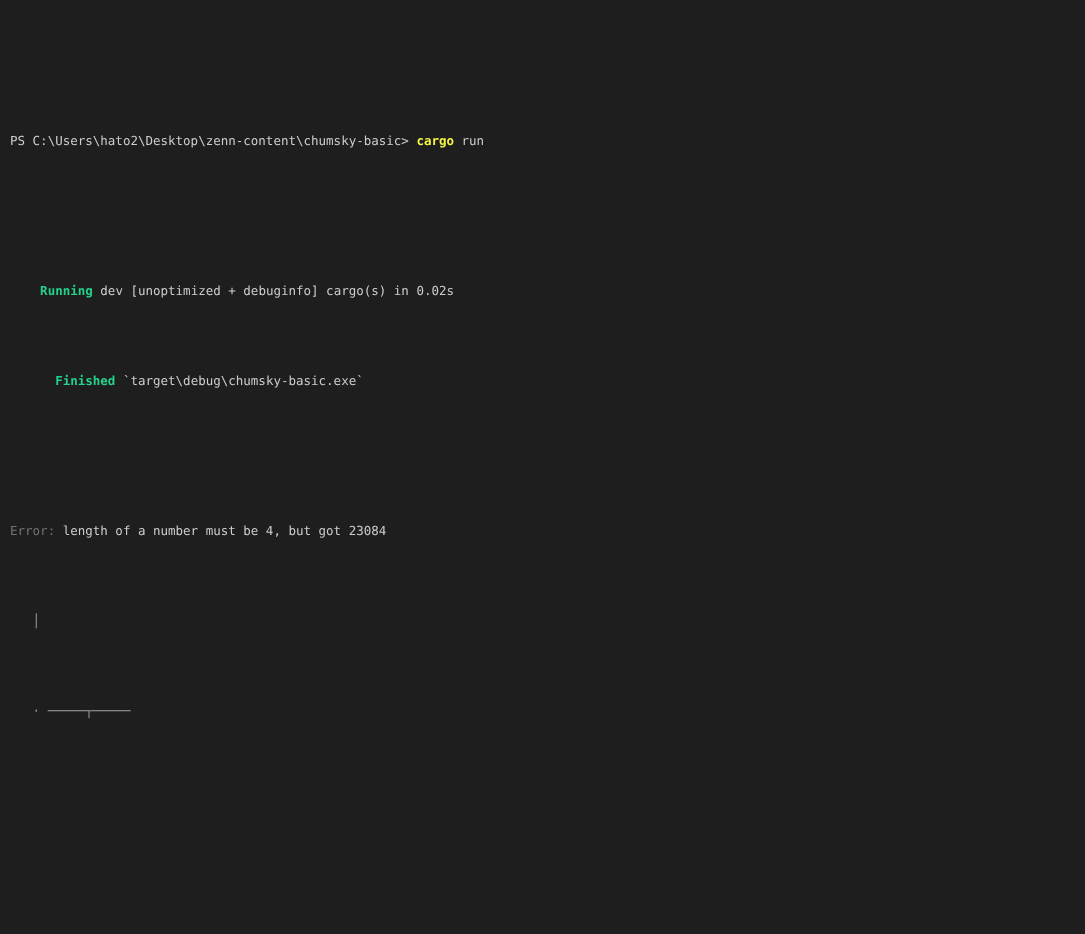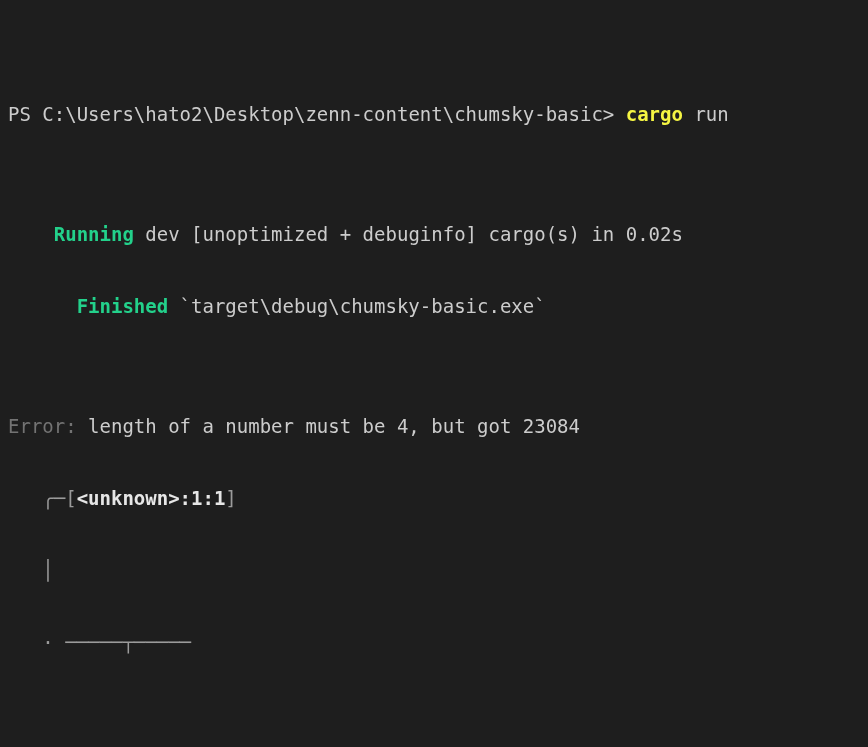--- a/index.html
+++ b/index.html
@@ -11,21 +11,21 @@
   body {
     width: 868px;
     height: 747px;
     overflow: hidden;
   }
   #terminal {
     width: 868px;
     height: 529px;
     background: #1e1e1e;
     font-family: "DejaVu Sans Mono", "Liberation Mono", monospace;
-    font-size: 19px;
+    font-size: 10px;
     line-height: 24px;
     color: #cccccc;
     padding: 6px 0 2px 0;
     box-sizing: border-box;
     white-space: pre;
     letter-spacing: 0px;
     -webkit-font-smoothing: antialiased;
   }
   .line {
     height: 24px;
@@ -51,21 +51,20 @@
 
   
   <div class="line"><span class="seg c-default">PS </span><span class="seg c-default">C:\Users\hato2\Desktop\zenn-content\chumsky-basic</span><span class="seg c-default">&gt; </span><span class="seg c-yellow bold">cargo</span><span class="seg c-default"> run</span></div>
 
   
   <div class="line"><span class="seg">    </span><span class="seg c-green bold">Running</span><span class="seg c-default"> dev [unoptimized + debuginfo] cargo(s) in 0.02s</span></div>
   <div class="line"><span class="seg">      </span><span class="seg c-green bold">Finished</span><span class="seg c-default"> `target\debug\chumsky-basic.exe`</span></div>
 
   
   <div class="line"><span class="seg c-red">Error:</span><span class="seg c-default"> length of a number must be 4, but got 23084</span><span class="seg c-green"></span><span class="seg c-default"></span></div>
-  <div class="line"><span class="seg c-gutter">   ╭─[</span><span class="seg c-code bold">&lt;unknown&gt;:1:1</span><span class="seg c-gutter">]</span></div>
   <div class="line"><span class="seg c-gutter">   │</span></div>
   <div class="line"><span class="seg c-gutter">   · </span><span class="seg c-gutter">─────┬─────</span></div>
   
   
 
   
   
   
   
   

